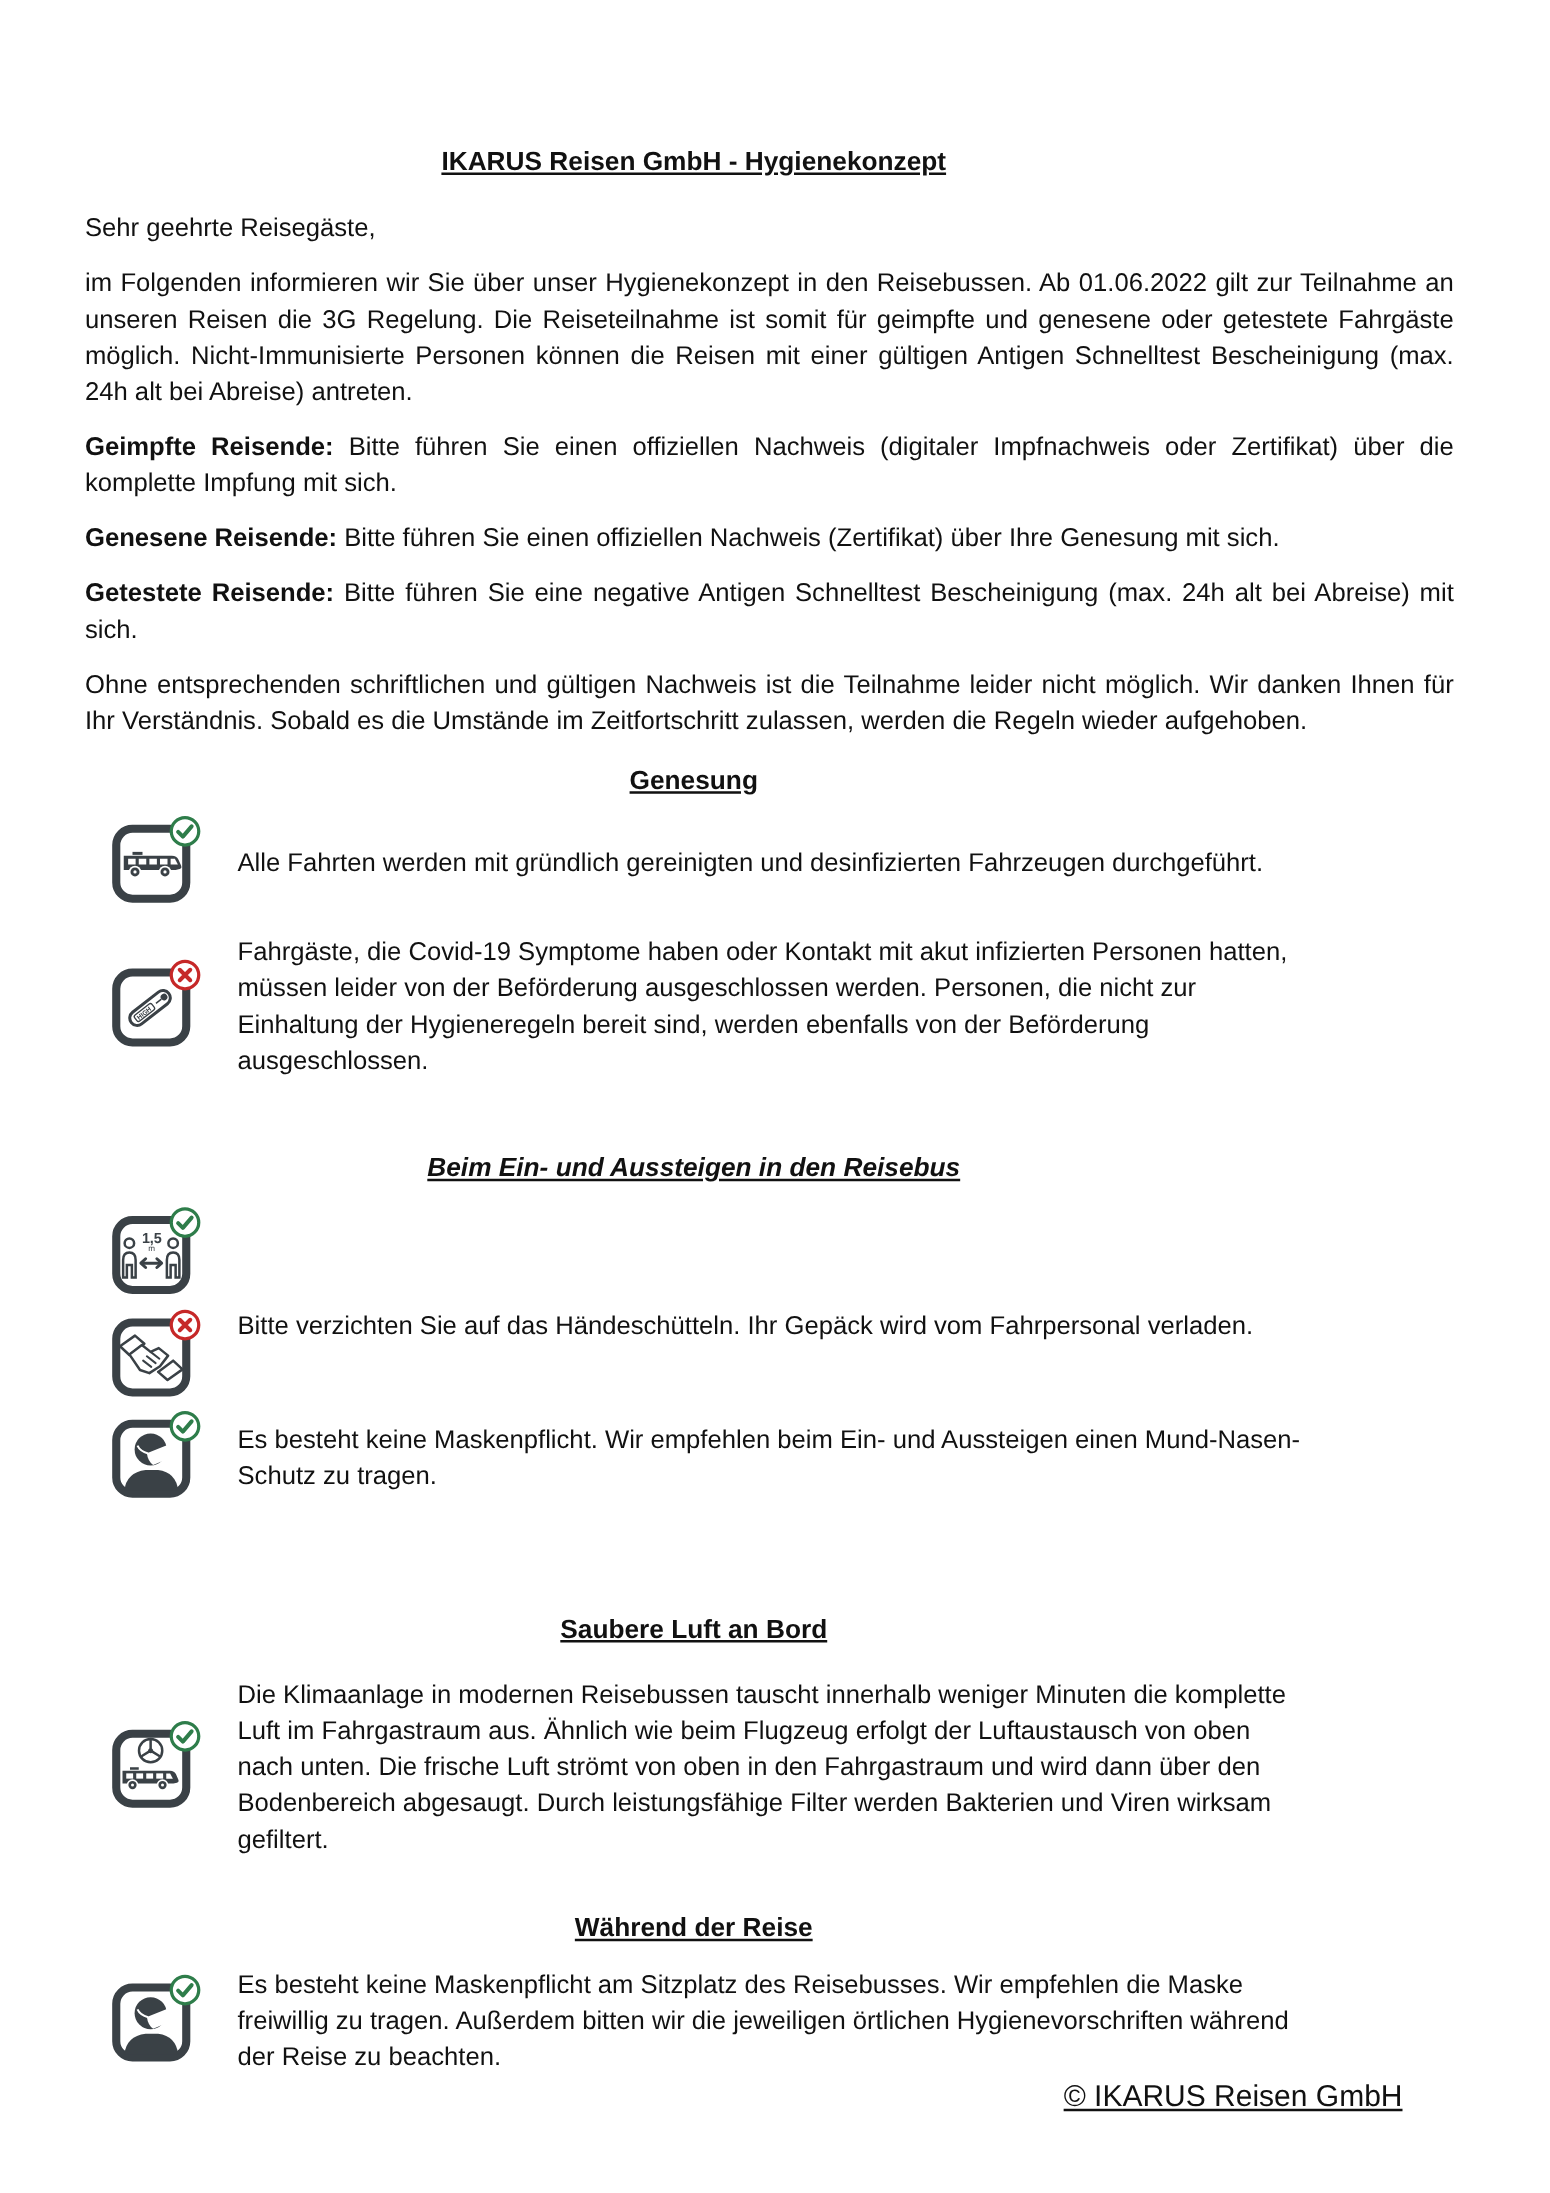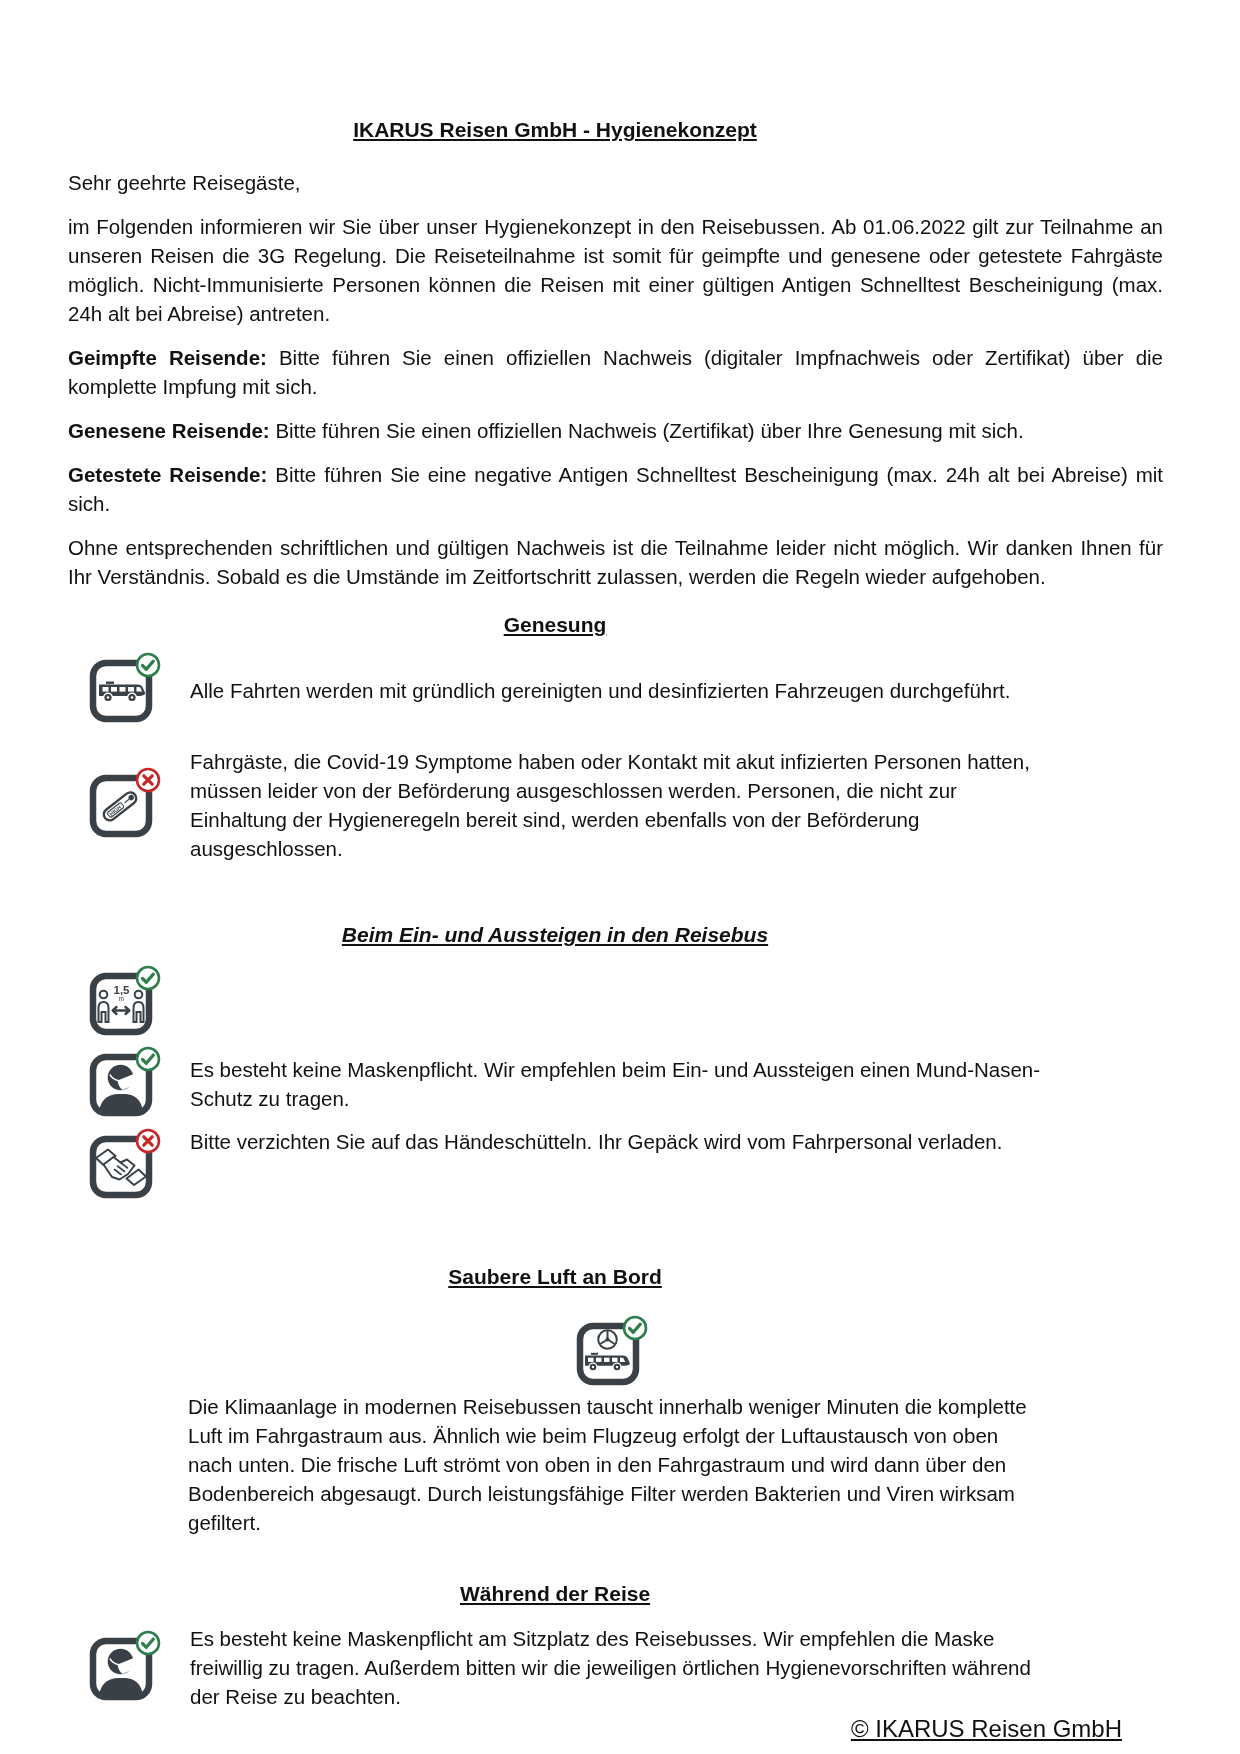--- a/index.html
+++ b/index.html
@@ -13,31 +13,31 @@
   .doc-title, .sec-h {
     width:974px; margin:0; text-align:center;
     font-weight:700; font-size:21px; text-decoration:underline;
   }
   .salutation { margin:24px 0 0 0; }
   .para { margin:15px 0 0 0; text-align:justify; }
   .para .lbl { font-weight:700; }
 
   .sec-h.h-allgemein { margin-top:19px; }
   .sec-h.h-einaus    { margin-top:57px;font-style:italic; }
-  .sec-h.h-luft      { margin-top:57px; }
+  .sec-h.h-luft      { margin-top:84px; }
   .sec-h.h-reise     { margin-top:42px; }
 
   .rule { display:flex; align-items:center; }
   .rule.align-top { align-items:flex-start; }
   .r1 { margin-top:12px; }
   .r2 { margin-top:18px;align-items:center; }
   .r3 { margin-top:15px; }
   .r4 { margin-top:3px; }
   .r5 { margin-top:4px; }
-  .r6 { margin-top:23px;flex-direction:column; }
+  .r6 { margin-top:23px; }
   .r7 { margin-top:16px; }
   .icon-wrap { flex:0 0 78px; width:78px; height:78px; margin-left:18px; margin-right:26px; }
   .icon-wrap svg { display:block; overflow:visible; }
   .rule-text { width:855px; margin:0; text-align:left; }
 
   .footer { margin:3px 41px 0 0; text-align:right; font-size:24px;text-decoration:underline; }
 
   .symdefs { position:absolute; width:0; height:0; overflow:hidden; }
 </style>
 </head>
@@ -187,42 +187,42 @@
   <div class="rule r3">
     <div class="icon-wrap">
       <svg width="78" height="78" viewBox="0 0 78 78">
           <use href="#sym-frame"></use>
           <use href="#sym-distance"></use>
           <use href="#sym-check"></use>
         </svg>
     </div>
   </div>
 
-  <div class="rule r4">
-    <div class="icon-wrap">
-      <svg width="78" height="78" viewBox="0 0 78 78">
-          <use href="#sym-frame"></use>
-          <use href="#sym-mask"></use>
-          <use href="#sym-check"></use>
-        </svg>
-    </div>
-    <p class="rule-text">Es besteht keine Maskenpflicht. Wir empfehlen beim Ein- und Aussteigen einen Mund-Nasen-Schutz zu tragen.</p>
-  </div>
-
   <div class="rule r5 align-top">
     <div class="icon-wrap">
       <svg width="78" height="78" viewBox="0 0 78 78">
           <use href="#sym-frame"></use>
           <use href="#sym-hands"></use>
           <use href="#sym-cross"></use>
         </svg>
     </div>
     <p class="rule-text">Bitte verzichten Sie auf das Händeschütteln. Ihr Gepäck wird vom Fahrpersonal verladen.</p>
   </div>
 
+  <div class="rule r4">
+    <div class="icon-wrap">
+      <svg width="78" height="78" viewBox="0 0 78 78">
+          <use href="#sym-frame"></use>
+          <use href="#sym-mask"></use>
+          <use href="#sym-check"></use>
+        </svg>
+    </div>
+    <p class="rule-text">Es besteht keine Maskenpflicht. Wir empfehlen beim Ein- und Aussteigen einen Mund-Nasen-Schutz zu tragen.</p>
+  </div>
+
   <h2 class="sec-h h-luft">Saubere Luft an Bord</h2>
 
   <div class="rule r6">
     <div class="icon-wrap">
       <svg width="78" height="78" viewBox="0 0 78 78">
           <use href="#sym-frame"></use>
           <use href="#sym-fanbus"></use>
           <use href="#sym-check"></use>
         </svg>
     </div>

